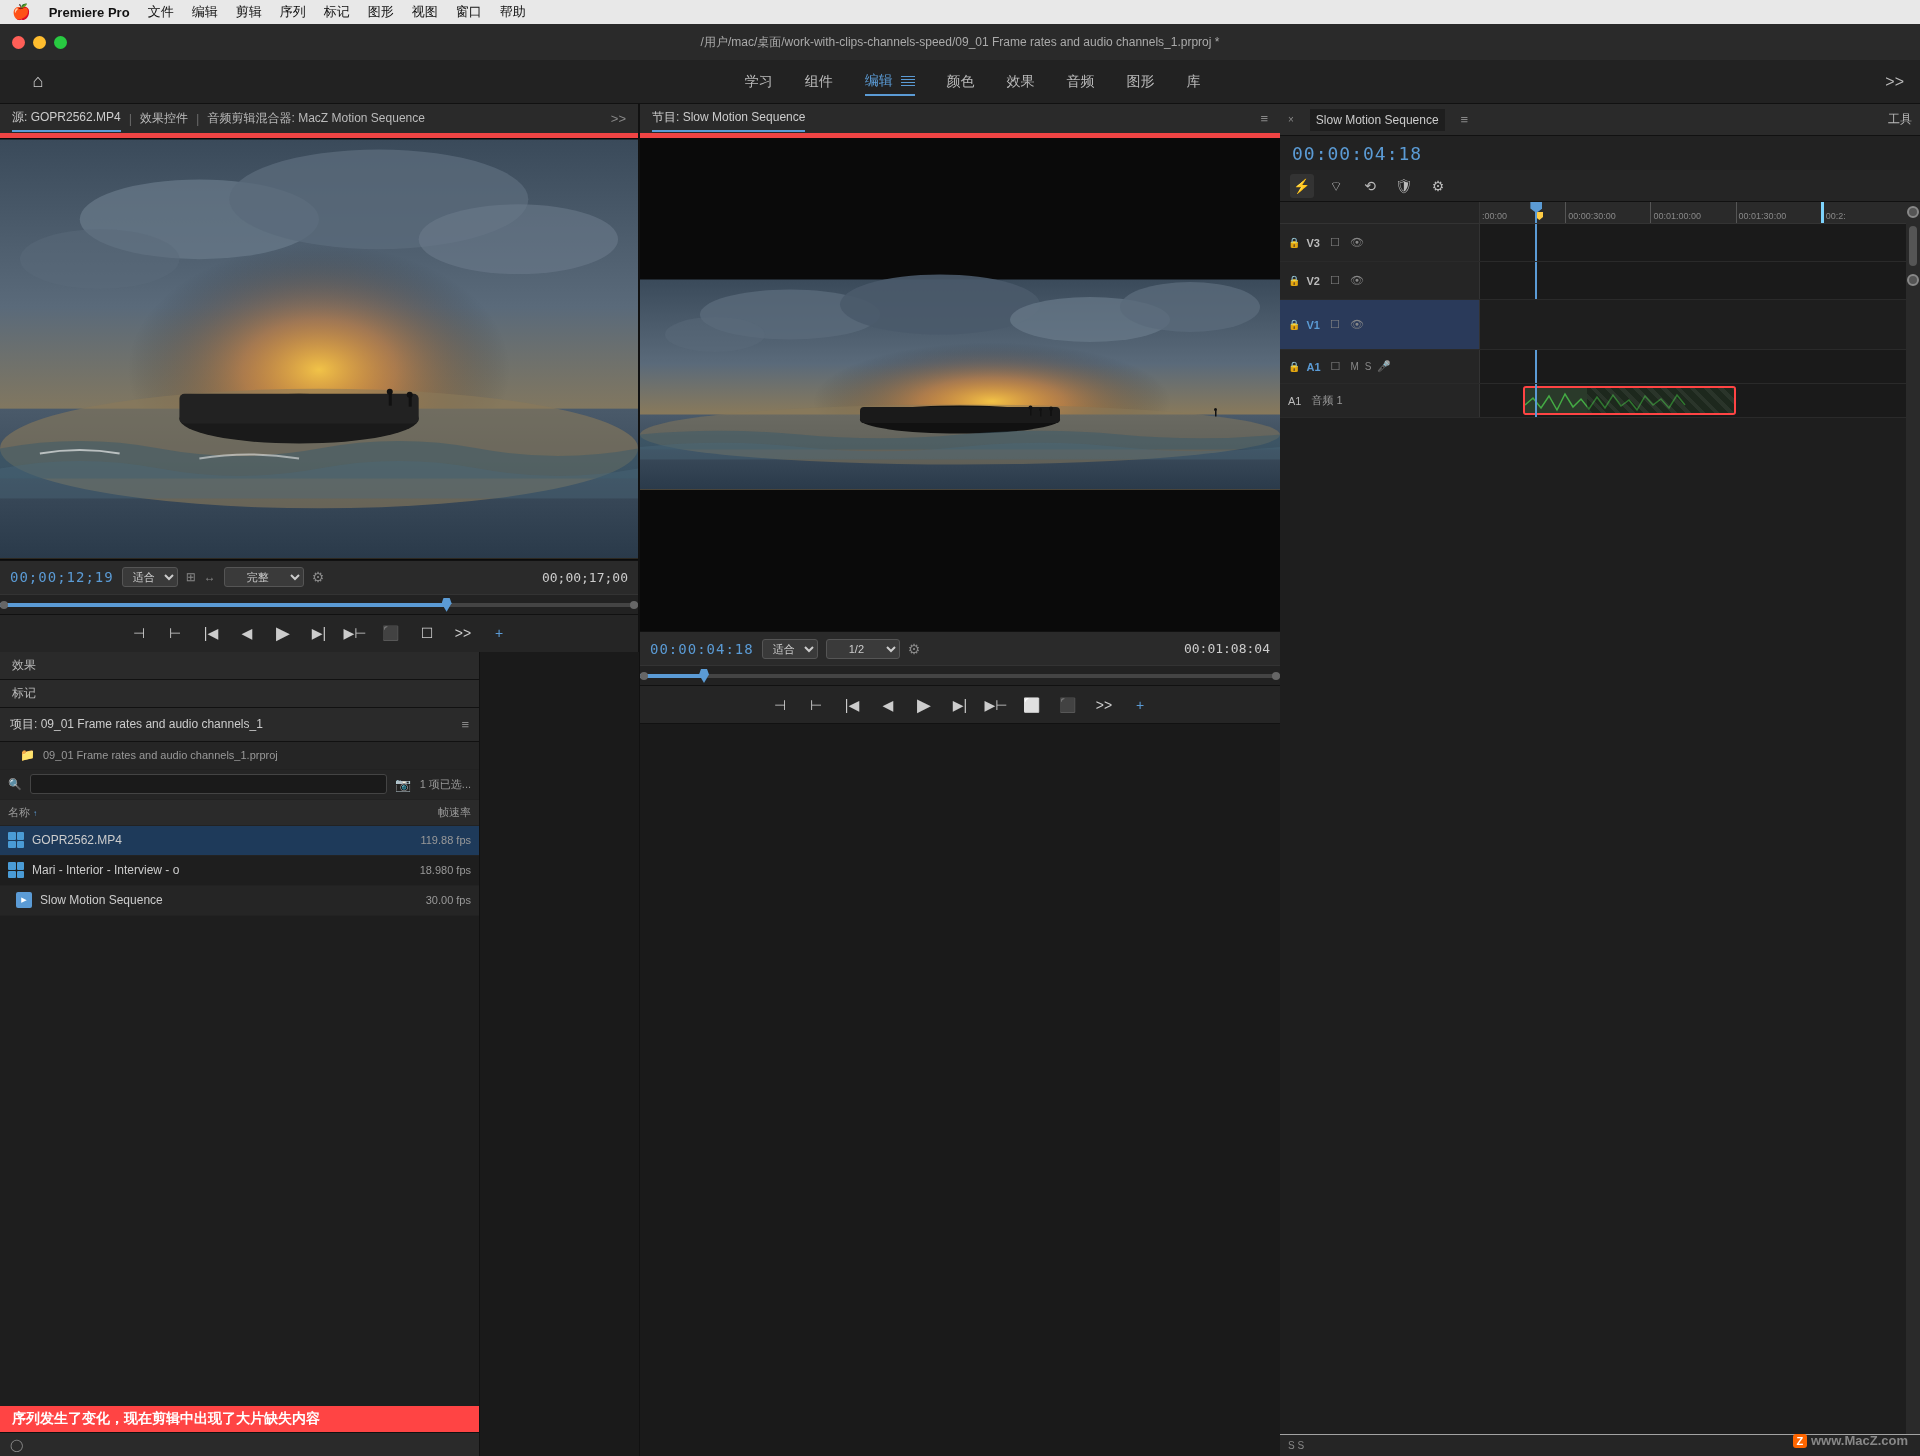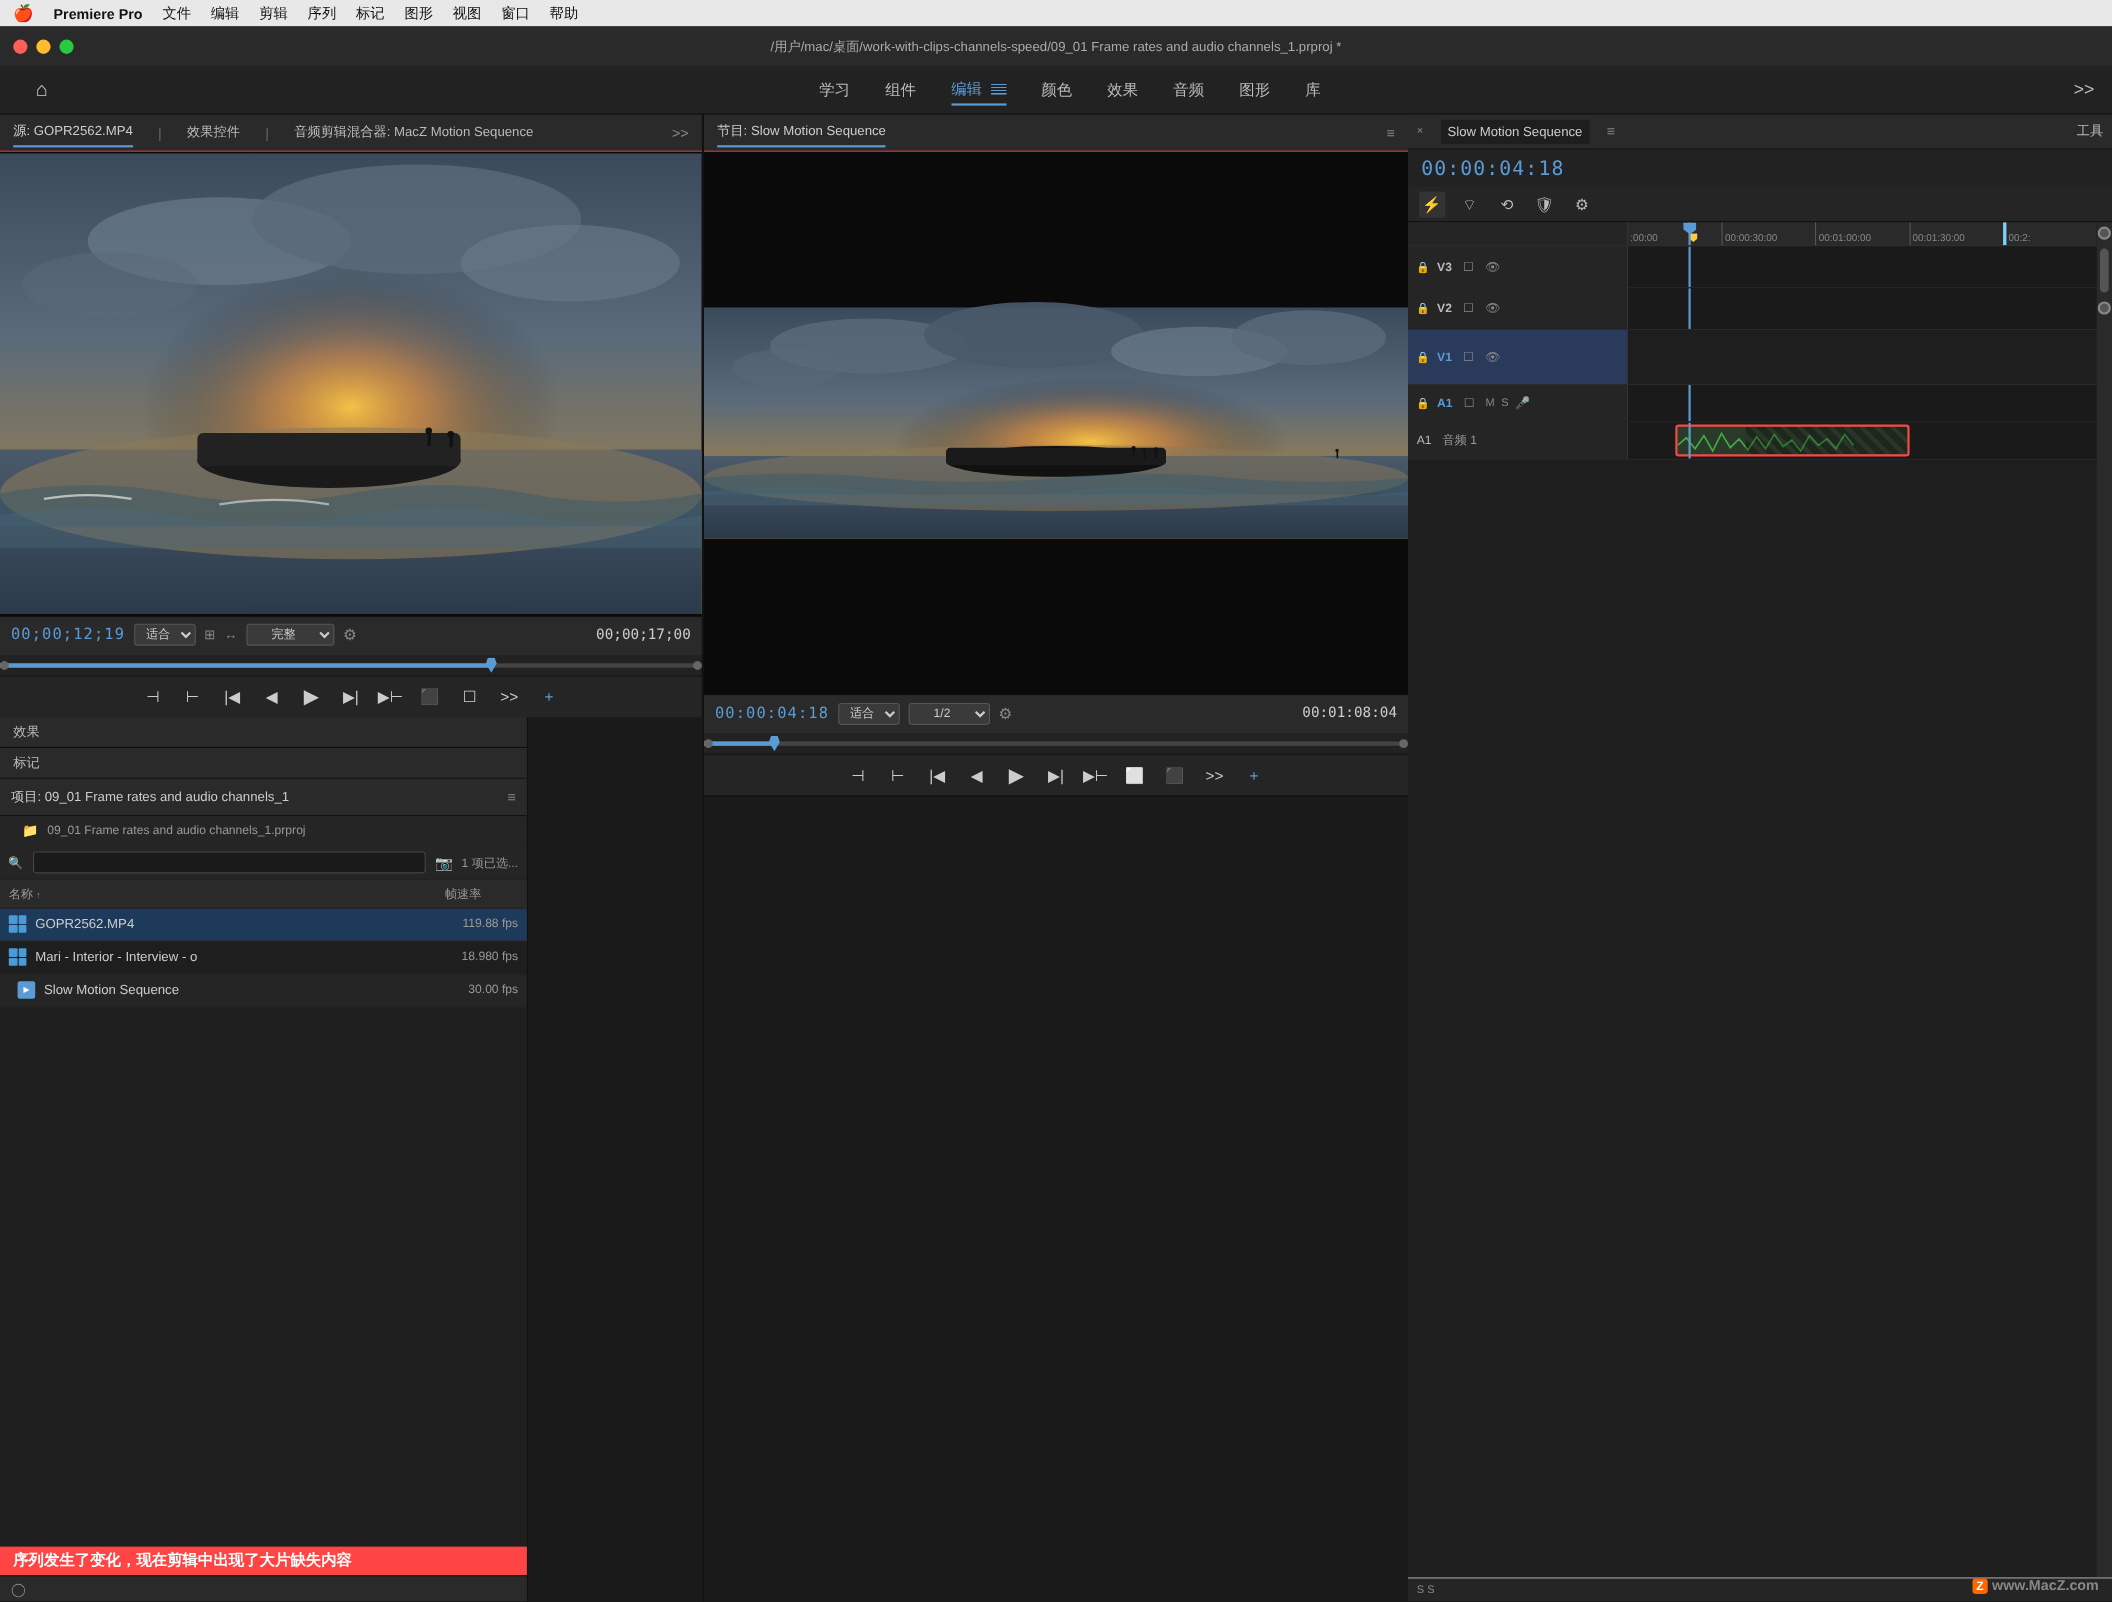--- a/index.html
+++ b/index.html
@@ -105,22 +105,22 @@
       font-size: 16px;
       cursor: pointer;
     }
 
     .monitor-tabs {
       height: 34px;
       background: #2a2a2a;
       display: flex;
       align-items: center;
       padding: 0 12px;
-      gap: 23px;
-      border-bottom: 1px solid #ef4444;
+      gap: 8px;
+      border-bottom: 5px solid #ef4444;
     }
     .monitor-tab {
       color: #bbb;
       font-size: 12px;
       cursor: pointer;
       padding: 4px 0;
     }
     .monitor-tab.active {
       color: #ccc;
       border-bottom: 2px solid #5b9bd5;
@@ -331,21 +331,21 @@
       height: 26px;
       background: #2a2a2a;
       display: flex;
       align-items: center;
       padding: 0 8px;
       border-bottom: 1px solid #222;
       font-size: 11px;
       color: #999;
     }
     .col-name { flex: 1; }
-    .col-fps { width: 100px; text-align: center; }
+    .col-fps { width: 100px; text-align: right; }
 
     .sort-arrow { font-size: 8px; color: #5b9bd5; }
 
     .file-list {
       flex: 1;
       background: #1e1e1e;
       overflow-y: auto;
     }
 
     .file-item {

